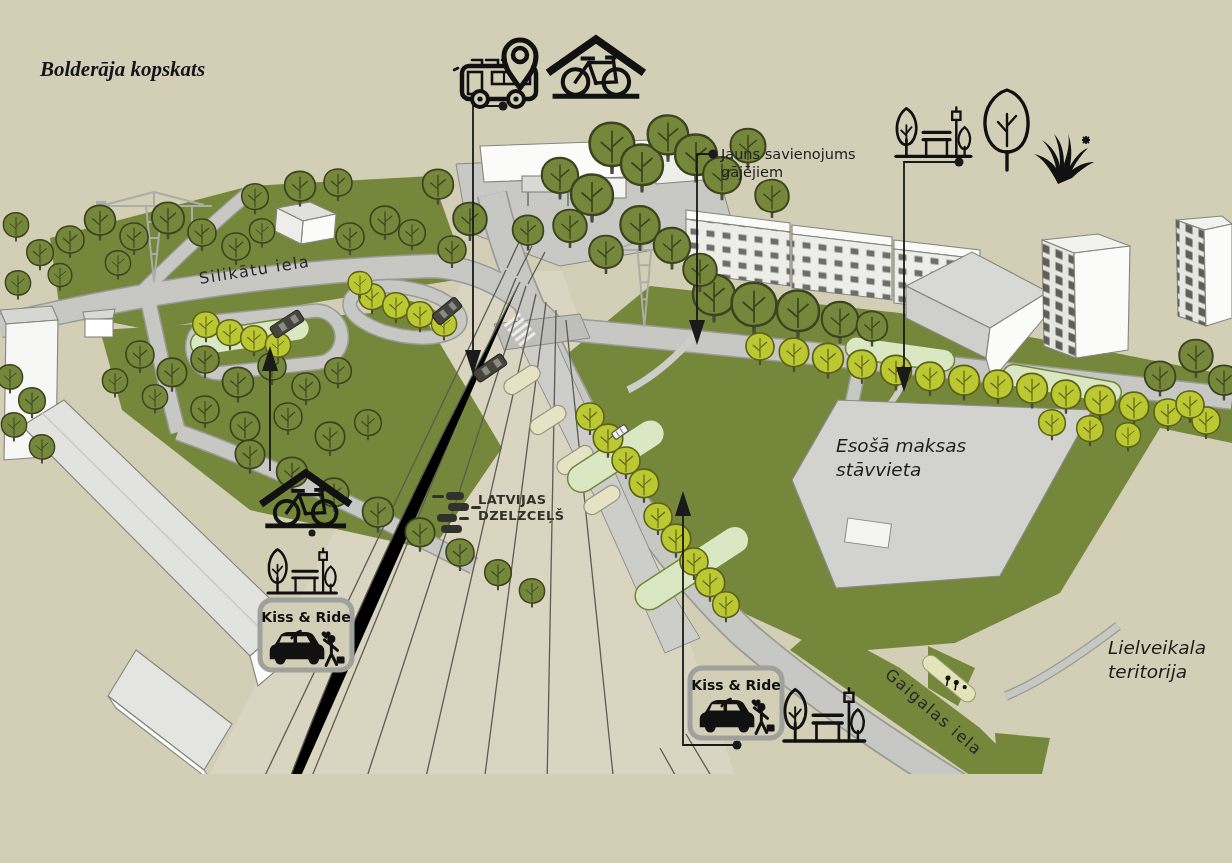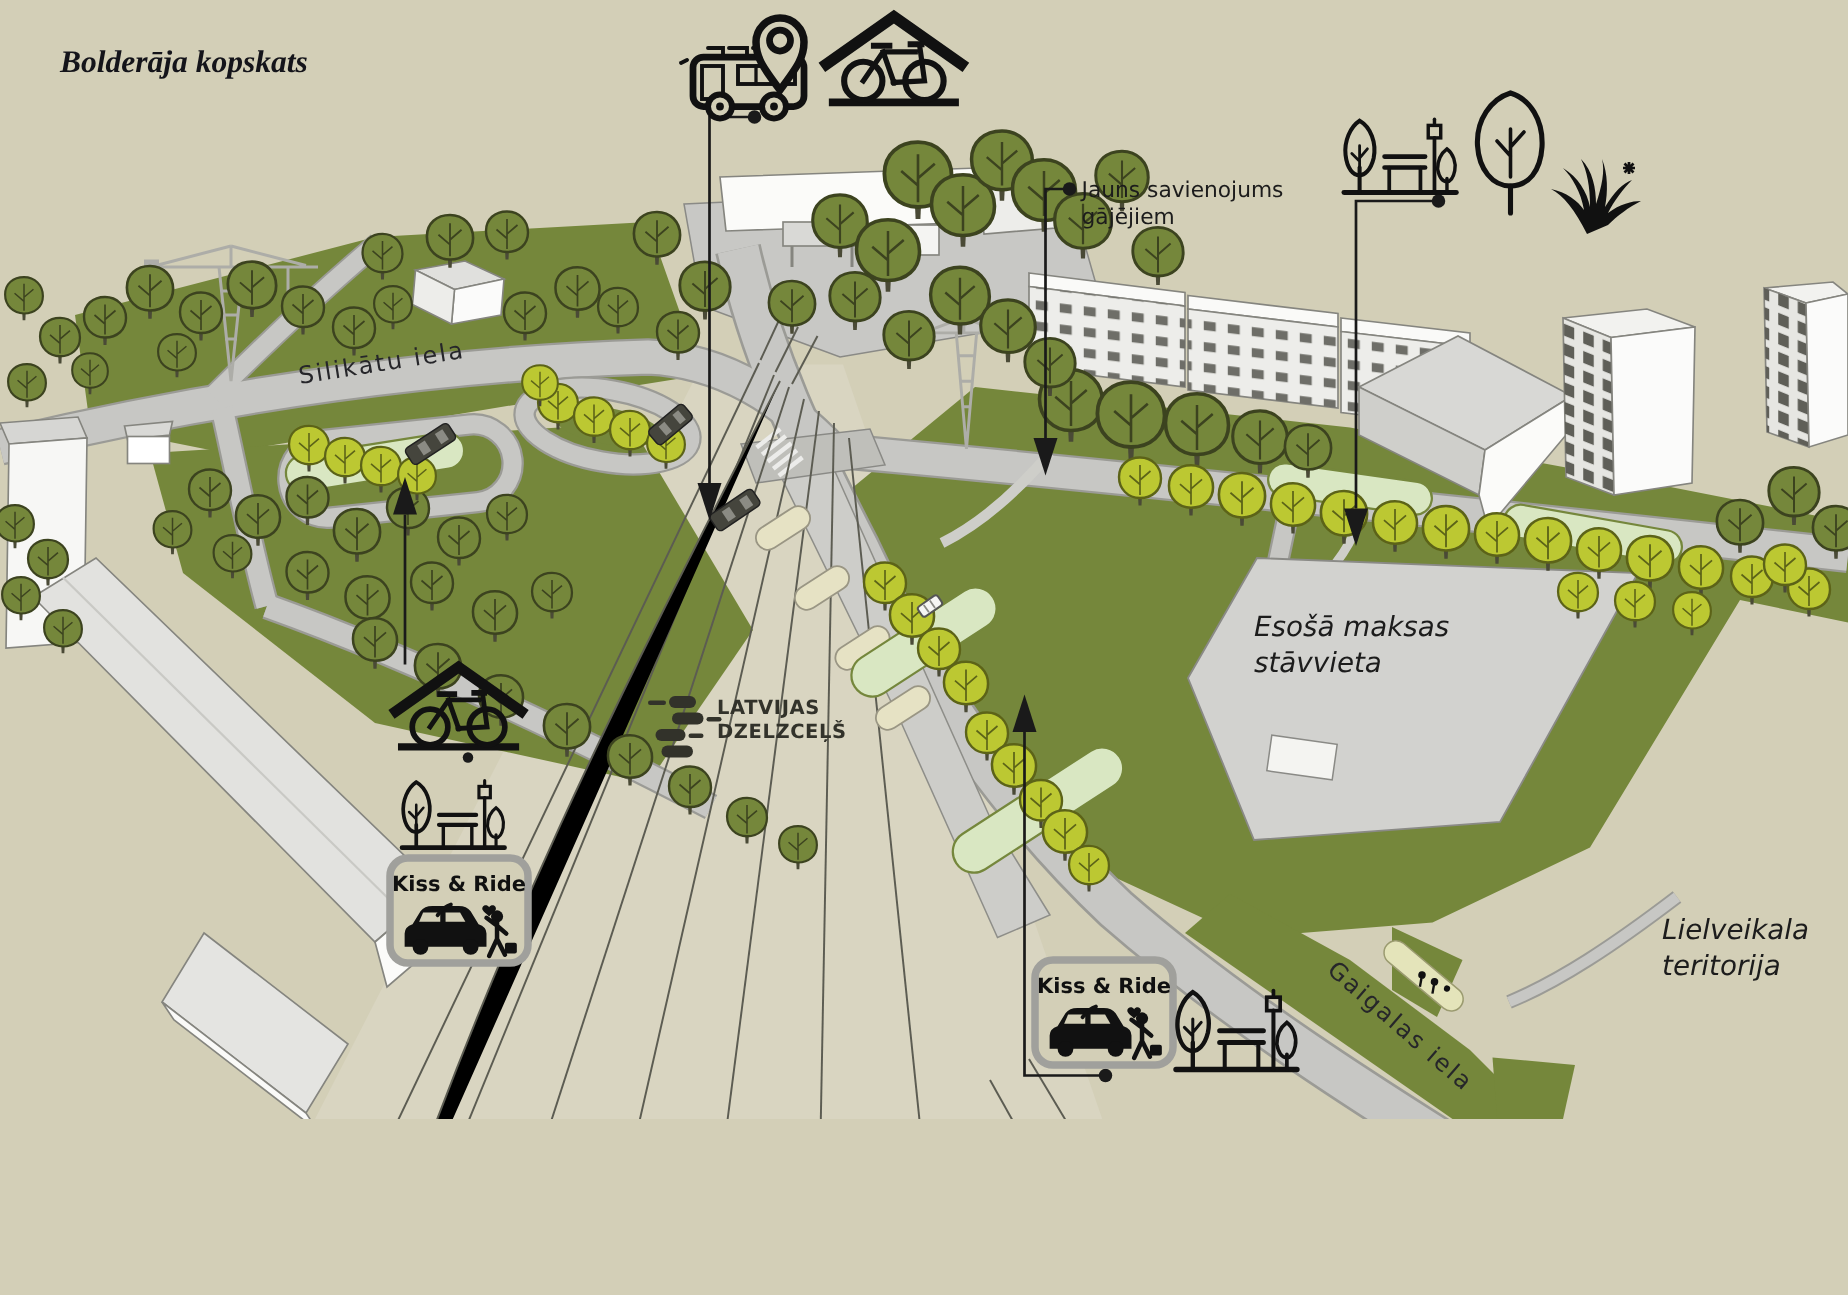--- a/index.html
+++ b/index.html
@@ -1,16 +1,16 @@
 <!DOCTYPE html>
 <html><head>
 <meta charset="utf-8">
 <style>
   html,body{margin:0;padding:0;background:#d3cfb7;}
-  .stage{width:1232px;height:746px;position:relative;overflow:hidden;}
+  .stage{width:1232px;height:746px;position:relative;overflow:hidden;margin-top:28px;}
   svg{display:block;}
   .t-title{font:italic 700 21px "Liberation Serif",serif;fill:#14141a;}
   .t-ann{font:14.5px "DejaVu Sans",sans-serif;fill:#1c1c1c;}
   .t-it{font:italic 18.5px "DejaVu Sans",sans-serif;fill:#1c1c1c;}
   .t-street{font:16px "DejaVu Sans",sans-serif;fill:#26262a;letter-spacing:1.5px;}
   .t-badge{font:700 14px "DejaVu Sans",sans-serif;fill:#101010;text-anchor:middle;}
   .t-logo{font:700 13px "DejaVu Sans",sans-serif;fill:#32322a;letter-spacing:.4px;}
   .lead{stroke:#1a1a1a;stroke-width:1.8;fill:none;}
   .ink{fill:#1a1a1a;}
 </style>

